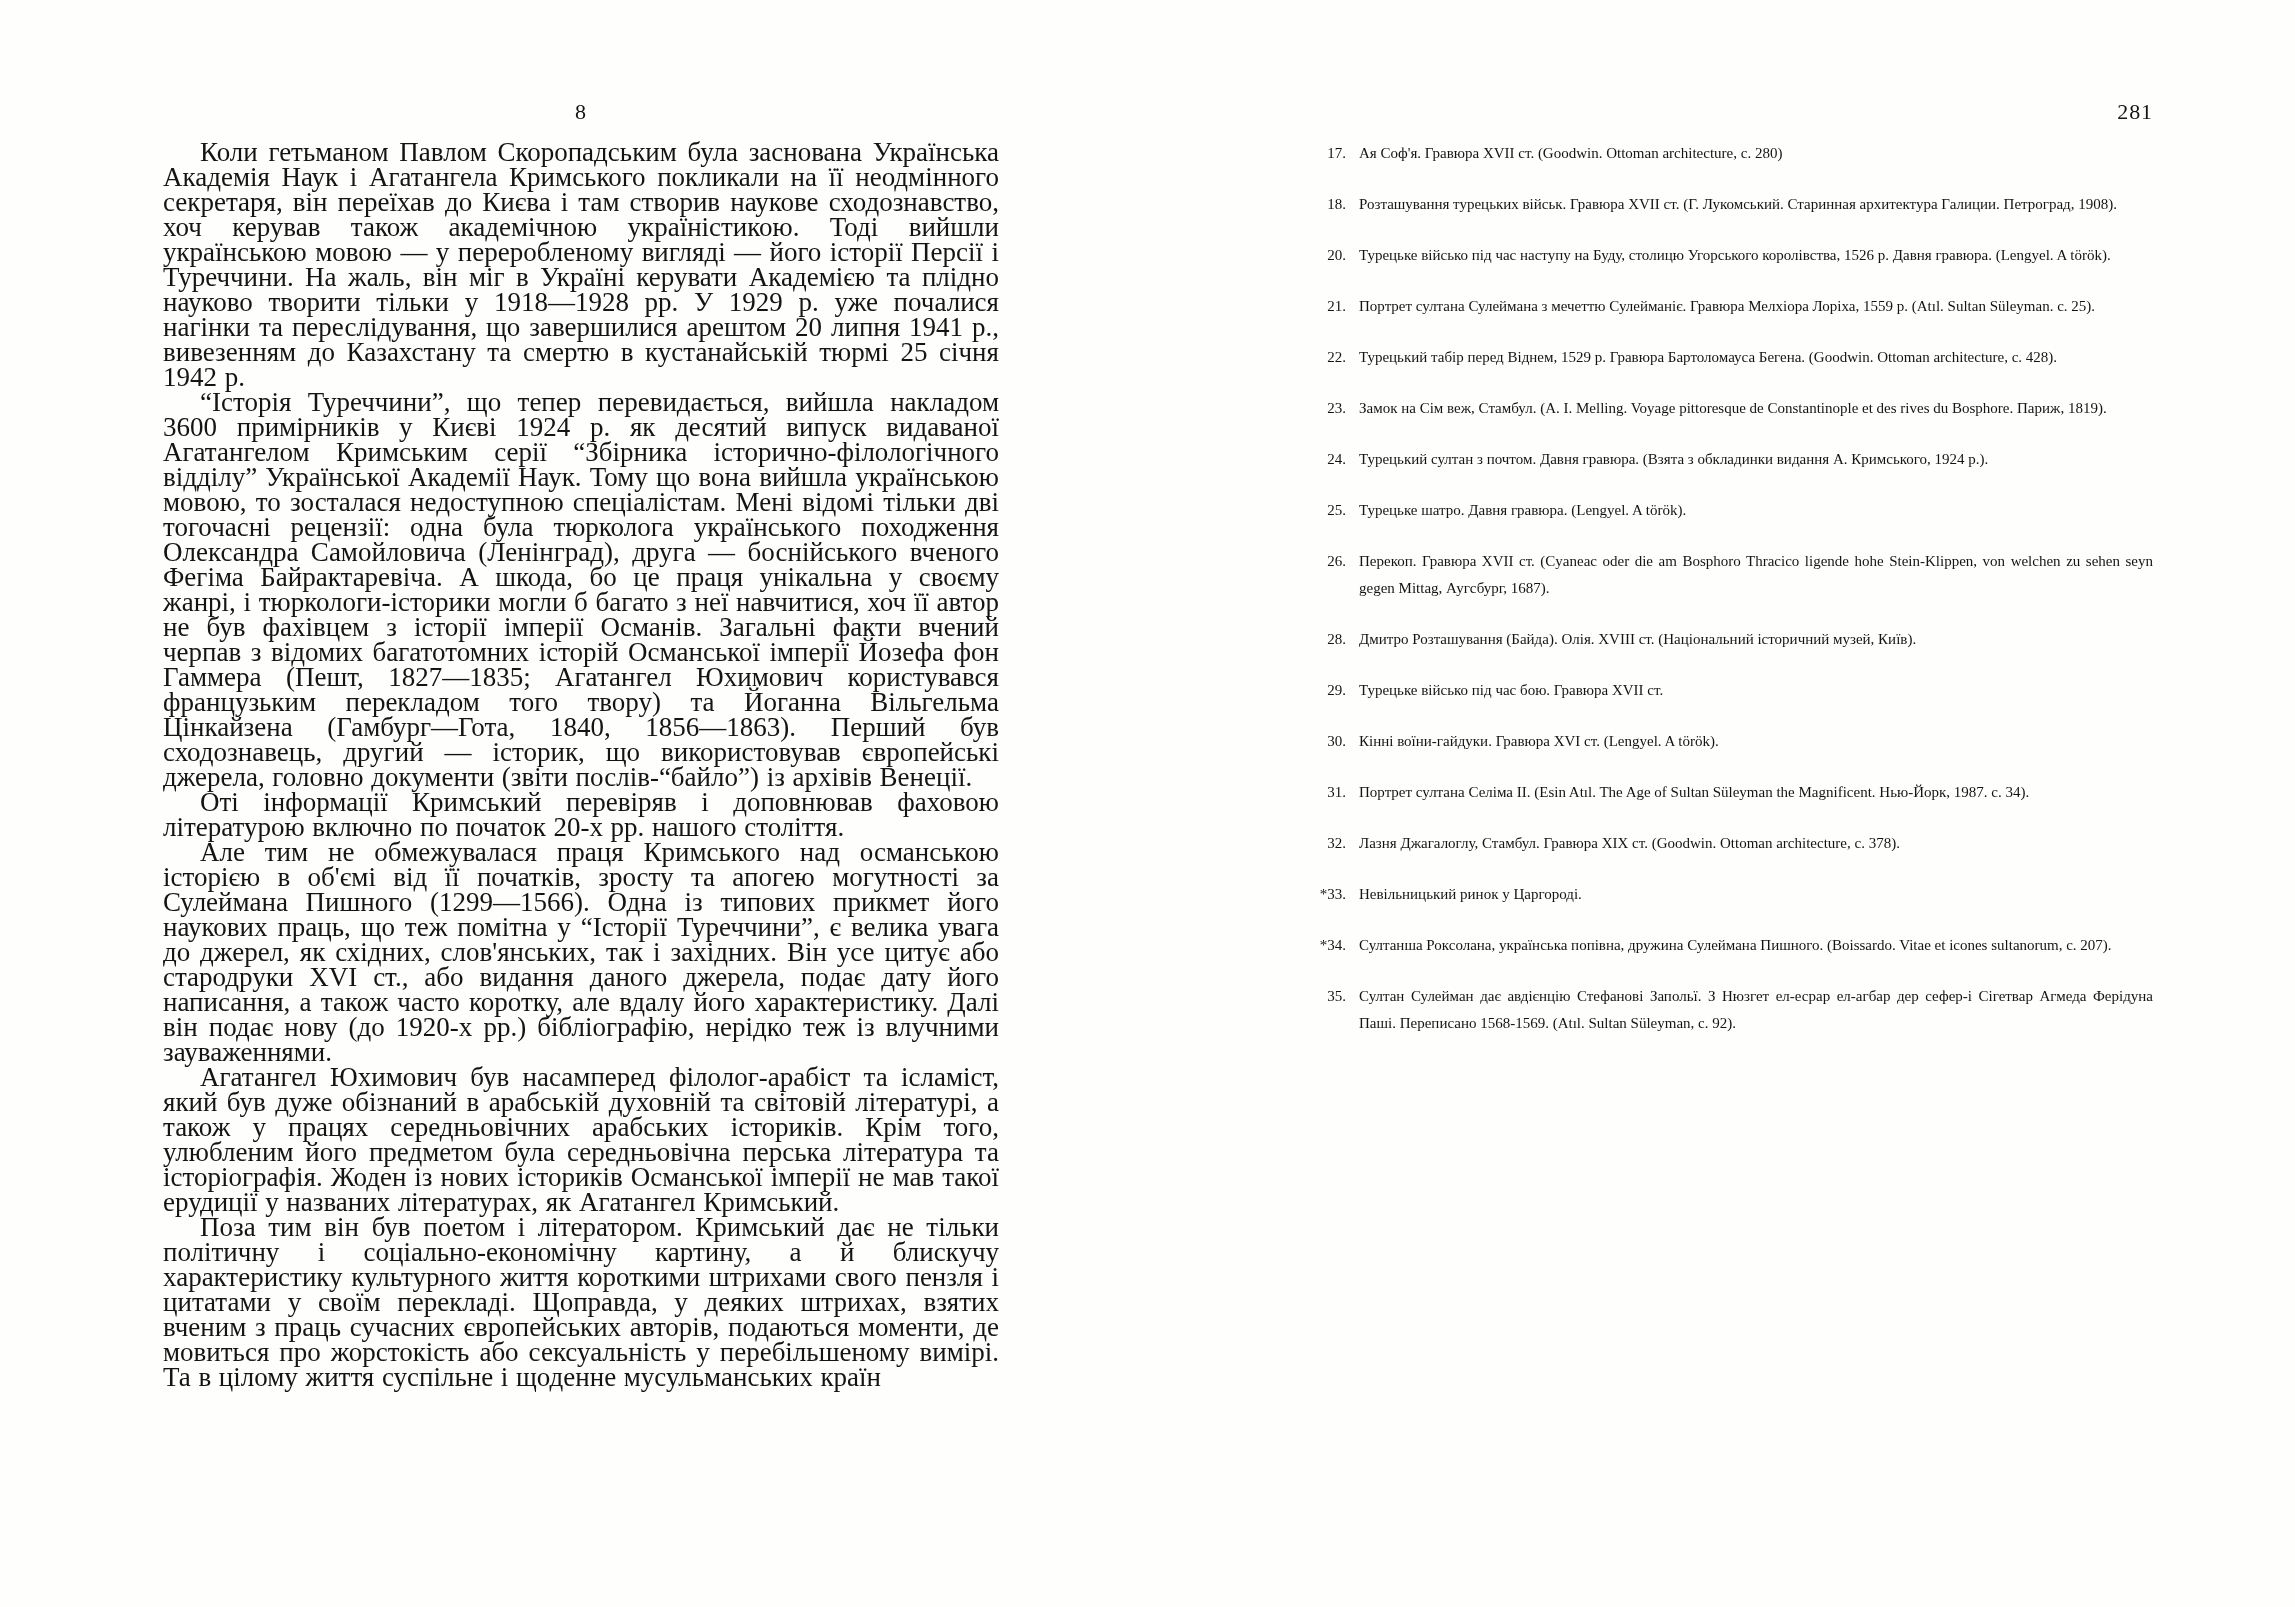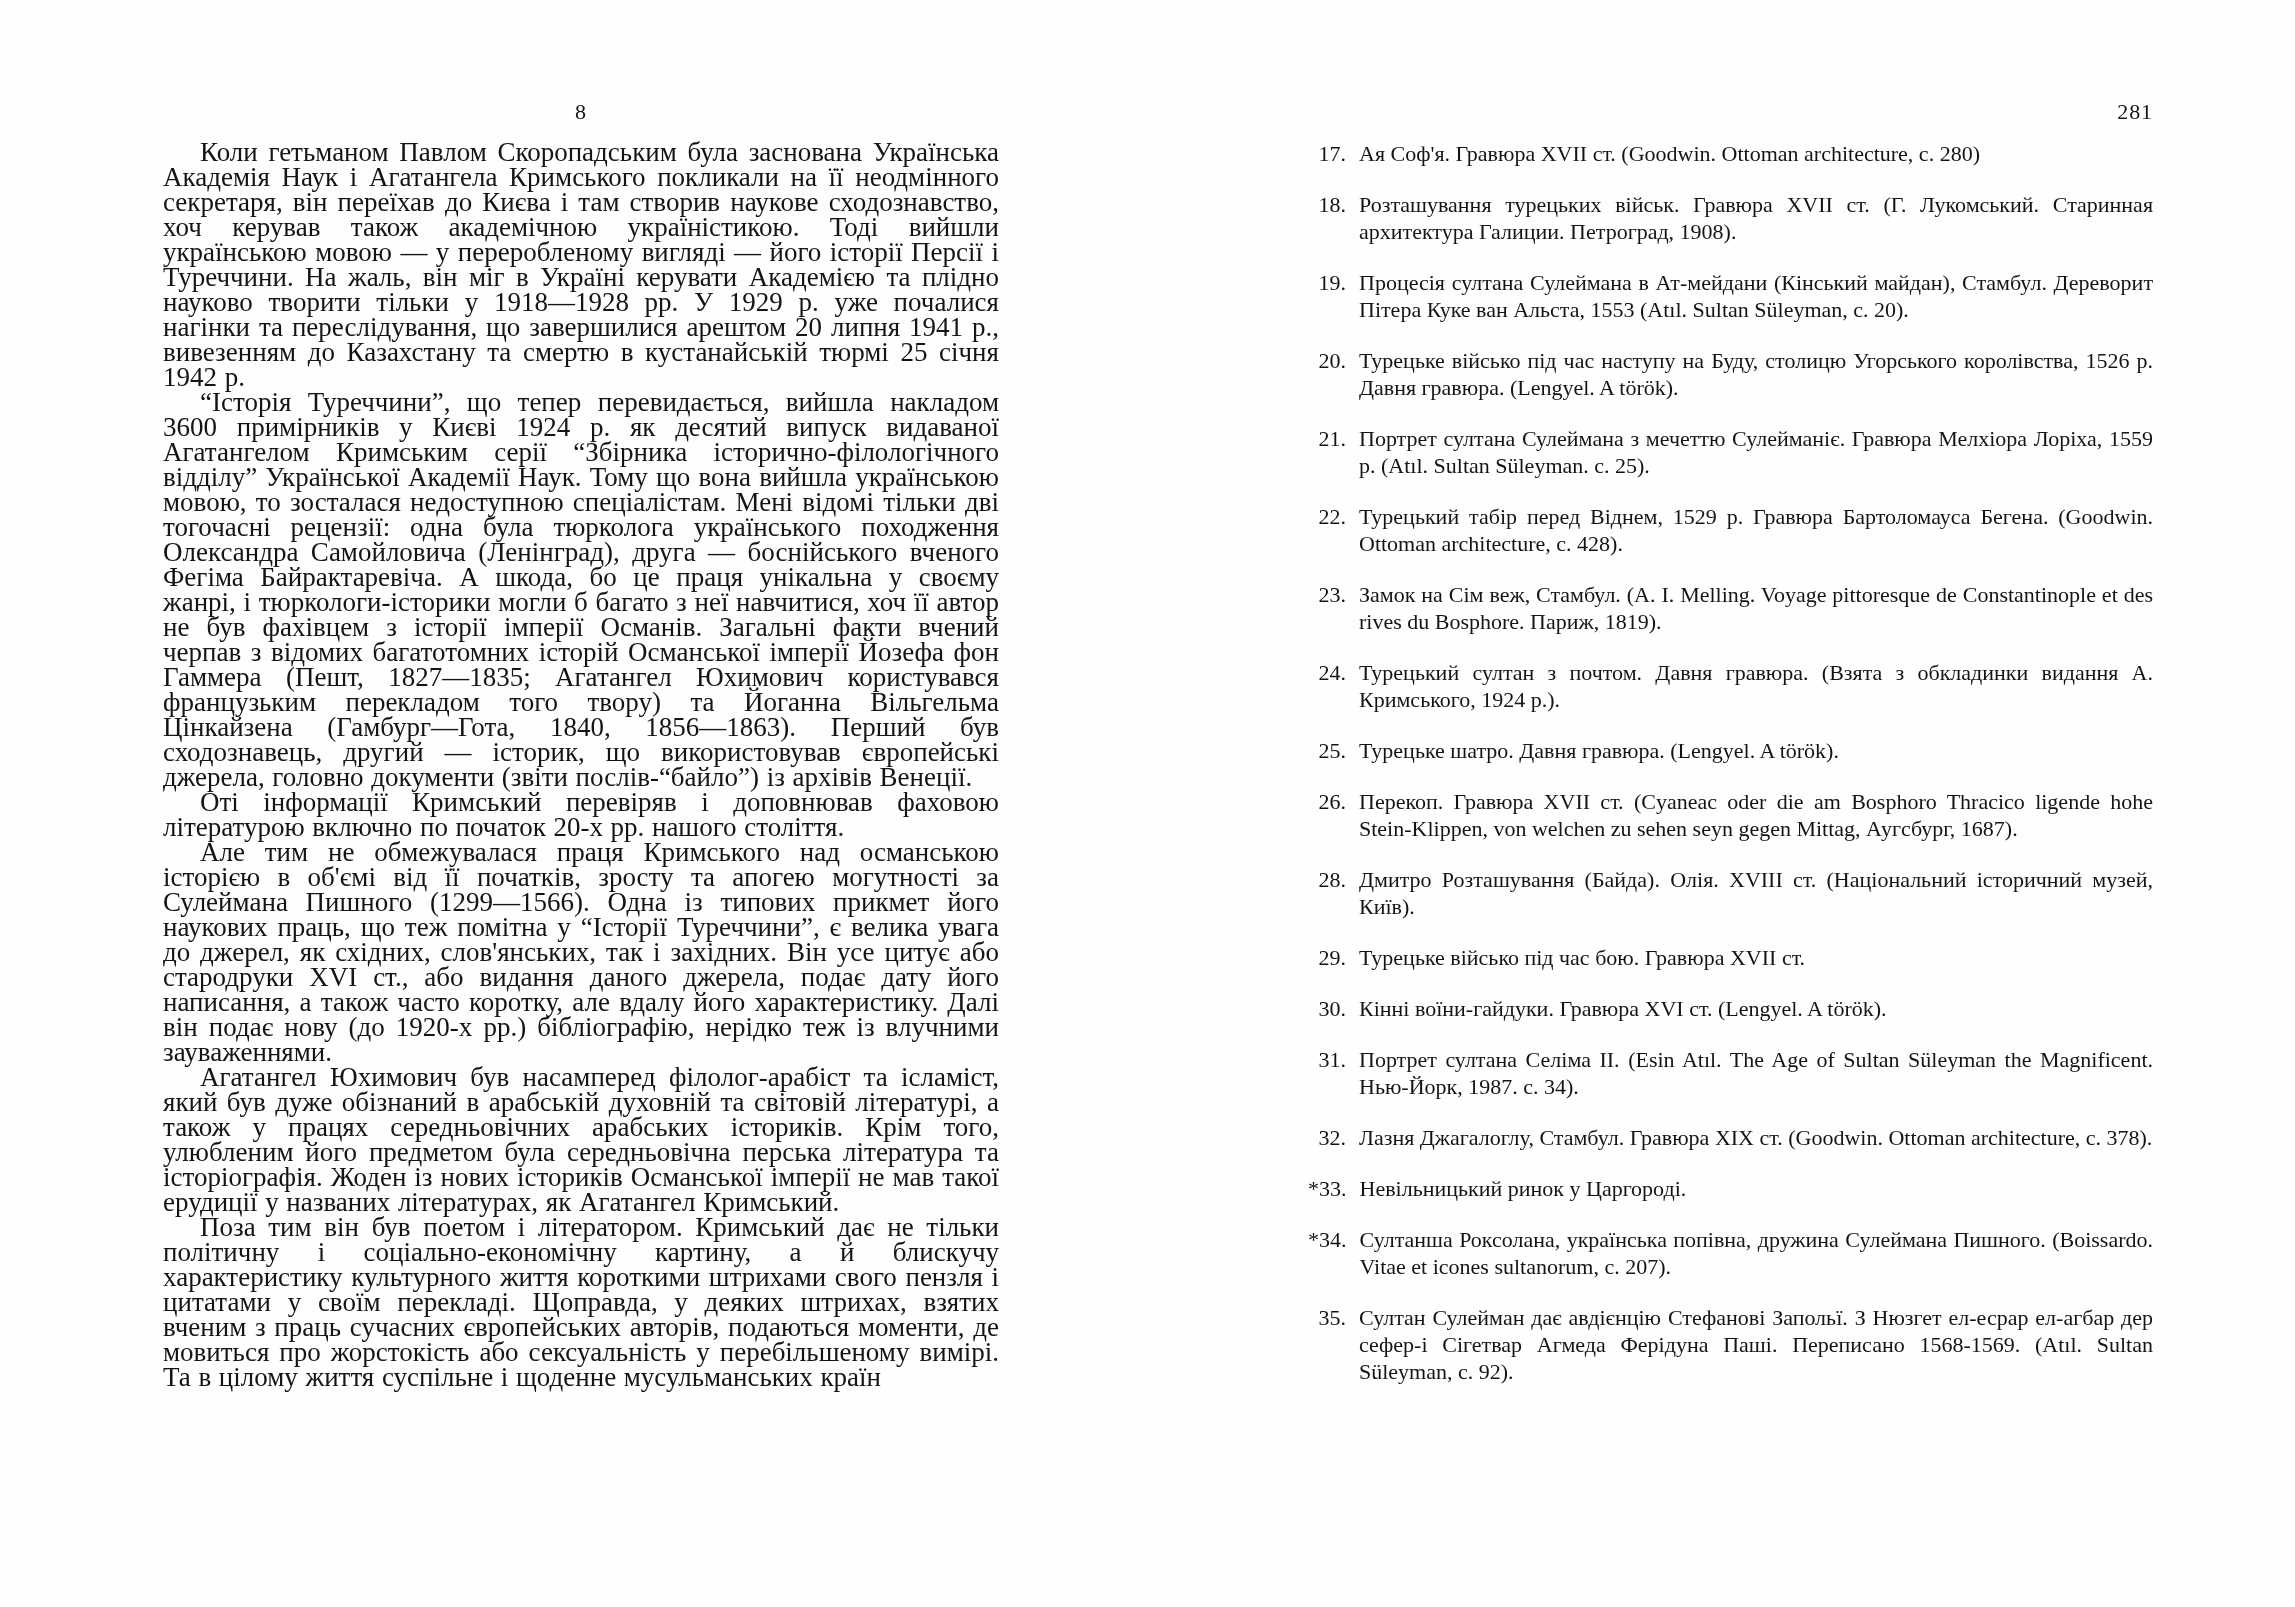--- a/index.html
+++ b/index.html
@@ -45,21 +45,21 @@
     margin: 0;
     font-size: 27px;
     line-height: 25px;
     text-align: justify;
     text-indent: 37px;
     word-spacing: 0.9px;
   }
   .illustration-list .item {
     display: flex;
     margin-bottom: 24px;
-    font-size: 22px;
+    font-size: 15px;
     line-height: 27px;
   }
   .illustration-list .num {
     flex: 0 0 51px;
     text-align: right;
     padding-right: 13px;
     box-sizing: border-box;
     white-space: nowrap;
   }
   .illustration-list .txt {
@@ -97,24 +97,20 @@
         <div class="item">
           <span class="num">17.</span>
           <span class="txt">Ая Соф'я. Гравюра XVII ст. (Goodwin. Ottoman architecture, с. 280)</span>
         </div>
 
         <div class="item">
           <span class="num">18.</span>
           <span class="txt">Розташування турецьких військ. Гравюра XVII ст. (Г. Лукомський. Старинная архитектура Галиции. Петроград, 1908).</span>
         </div>
 
-        <div class="item">
-          <span class="num">19.</span>
-          <span class="txt">Процесія султана Сулеймана в Ат-мейдани (Кінський майдан), Стамбул. Дереворит Пітера Куке ван Альста, 1553 (Atıl. Sultan Süleyman, с. 20).</span>
-        </div>
 
         <div class="item">
           <span class="num">20.</span>
           <span class="txt">Турецьке військо під час наступу на Буду, столицю Угорського королівства, 1526 р. Давня гравюра. (Lengyel. A török).</span>
         </div>
 
         <div class="item">
           <span class="num">21.</span>
           <span class="txt">Портрет султана Сулеймана з мечеттю Сулейманіє. Гравюра Мелхіора Лоріха, 1559 р. (Atıl. Sultan Süleyman. с. 25).</span>
         </div>

